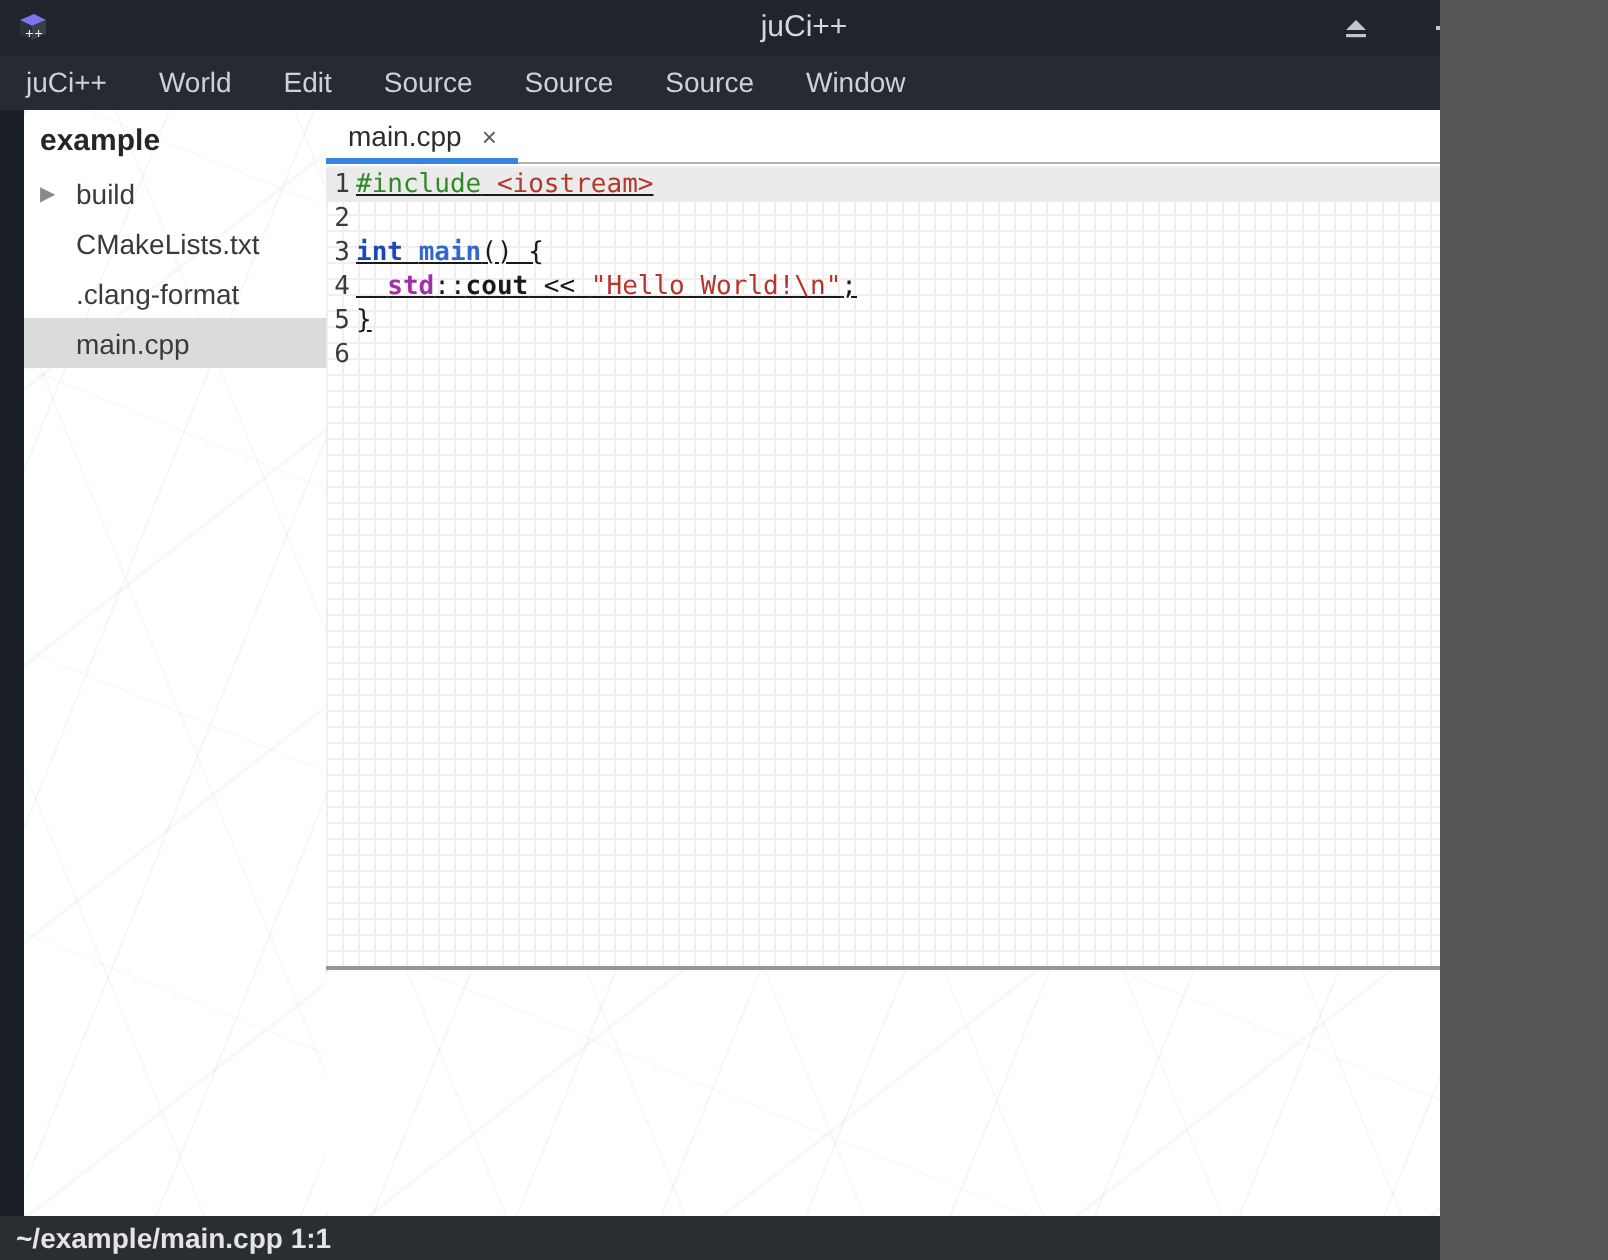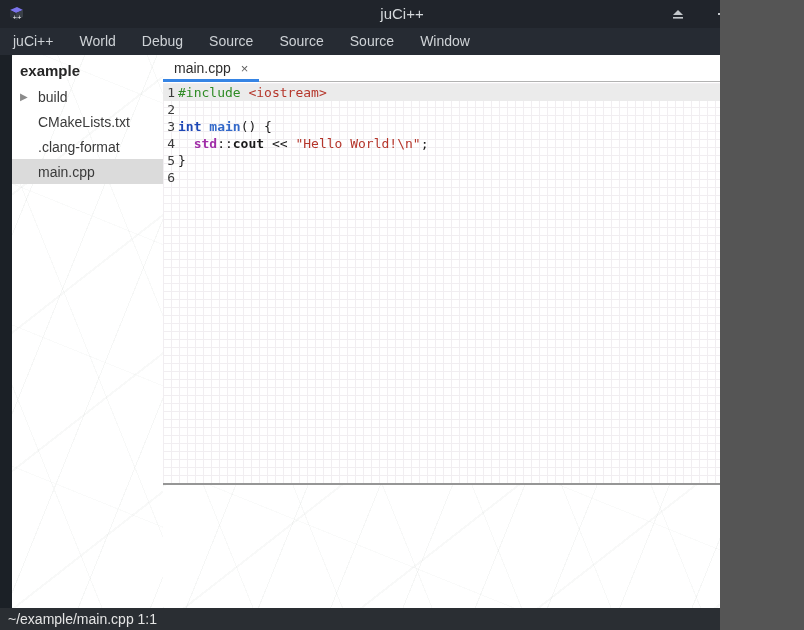--- a/index.html
+++ b/index.html
@@ -66,21 +66,21 @@
     background-color:#fff;
     background-image:
       linear-gradient(to right,  #f1eef1 1px, transparent 1px),
       linear-gradient(to bottom, #f1eef1 1px, transparent 1px);
     background-size:8px 8px;
   }
   .current-line{ position:absolute; left:0; top:1px; height:17px; width:560px; background:#ebebeb; }
   .gutter{ position:absolute; left:0; top:1px; width:12px; text-align:right;
            font:13px/17px "DejaVu Sans Mono", monospace; color:#3b3b3b; }
   .code{ position:absolute; left:15px; top:1px; font:13px/17px "DejaVu Sans Mono", monospace;
-         color:#1a1a1a; }
+         color:#1a1a1a;text-decoration:underline; }
   .code-line{ height:17px; white-space:pre; }
   .tk-prep{ color:var(--c-prep,#2f8b25); }
   .tk-str { color:var(--c-str,#b5362b); }
   .tk-type{ color:var(--c-type,#1d47b5); font-weight:bold; }
   .tk-fn  { color:var(--c-fn,#3268c9); font-weight:bold; }
   .tk-ns  { color:var(--c-ns,#a12fa8); font-weight:bold; }
   .tk-bvar{ font-weight:bold; }
   .minimap{
     position:absolute; right:0; top:0; width:67px; height:400px;
     background:#fff; border-left:1px solid #e6e6e6; padding-top:2px;
@@ -88,21 +88,21 @@
   .mini-line{ font:3.5px/3px "DejaVu Sans Mono", monospace; white-space:pre; padding-left:3px;
               overflow:hidden; height:3px; }
   .mini-line.hl{ background:#ececec; }
   
   .hdivider{ position:absolute; left:0; top:428px; width:627px; height:2px; background:#969696; }
   .bottom-panel{ position:absolute; left:0; top:430px; width:627px; height:123px; }
   
   .statusbar{
     position:absolute; left:0; top:608px; width:804px; height:22px;
     background:#2a2e33; color:#e4e4e4; font-size:14px;
-    display:flex; align-items:center; padding-left:8px;
+    display:flex; align-items:center; padding-left:8px;font-weight:bold;
   }
 </style>
 </head>
 <body>
 
 <div class="app">
 
   <div class="titlebar">
     <span class="appicon">
       <svg width="17" height="17" viewBox="0 0 17 17">
@@ -133,21 +133,21 @@
         <svg width="10" height="10" viewBox="0 0 10 10">
           <path d="M2 2 L8 8 M8 2 L2 8" stroke="#43282c" stroke-width="2.2" stroke-linecap="round"></path>
         </svg>
       </span>
     </span>
   </div>
 
   <div class="menubar" id="menubar">
       <span class="menu-item">juCi++</span>
       <span class="menu-item">World</span>
-      <span class="menu-item">Debug</span>
+      <span class="menu-item">Edit</span>
       <span class="menu-item">Source</span>
       <span class="menu-item">Source</span>
       <span class="menu-item">Source</span>
       <span class="menu-item">Window</span>
     </div>
 
   <div class="main">
 
     <div class="sidebar textured">
       <div class="tree-root">example</div>

